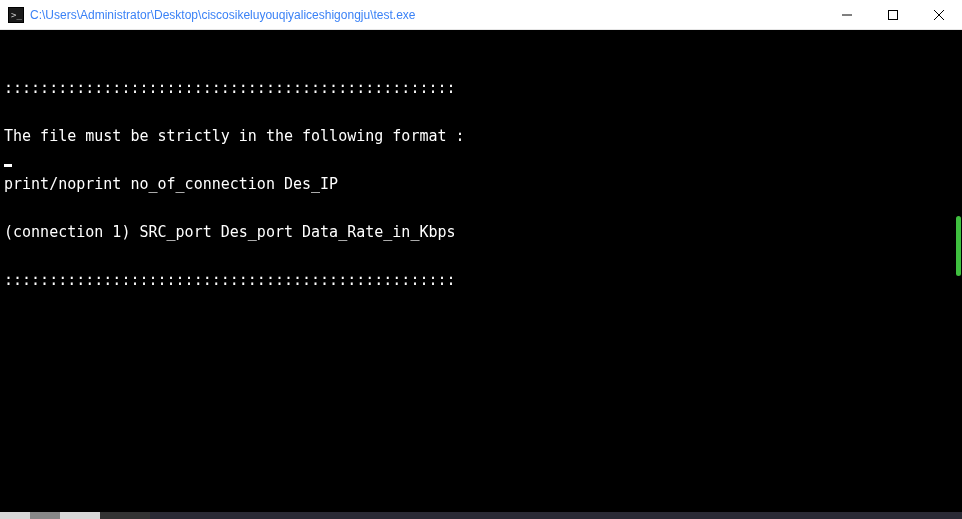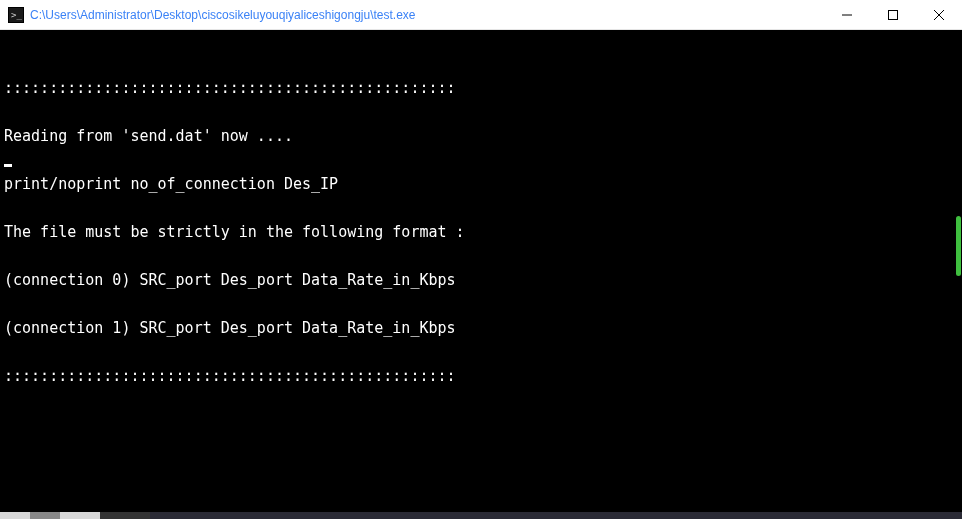--- a/index.html
+++ b/index.html
@@ -164,24 +164,22 @@
             <line x1="10" y1="0" x2="0" y2="10" stroke="#000" stroke-width="1"></line>
           </svg>
       </div>
     </div>
 
   </div>
 
   <div class="console">
     <div class="watermark"></div>
     <span class="console-line">::::::::::::::::::::::::::::::::::::::::::::::::::</span>
-    <span class="console-line">Reading from 'send.dat' now ....</span>
+    <span class="console-line">The file must be strictly in the following format :</span>
     <span class="console-line">print/noprint no_of_connection Des_IP</span>
-    <span class="console-line">The file must be strictly in the following format :</span>
-    <span class="console-line">(connection 0) SRC_port Des_port Data_Rate_in_Kbps</span>
     <span class="console-line">(connection 1) SRC_port Des_port Data_Rate_in_Kbps</span>
     <span class="console-line">::::::::::::::::::::::::::::::::::::::::::::::::::</span>
     <span class="cursor"></span>
     <div class="scrollbar-right">
       <div class="scroll-thumb"></div>
     </div>
   </div>
 </div>
 
 <div class="desktop-bottom"></div>

